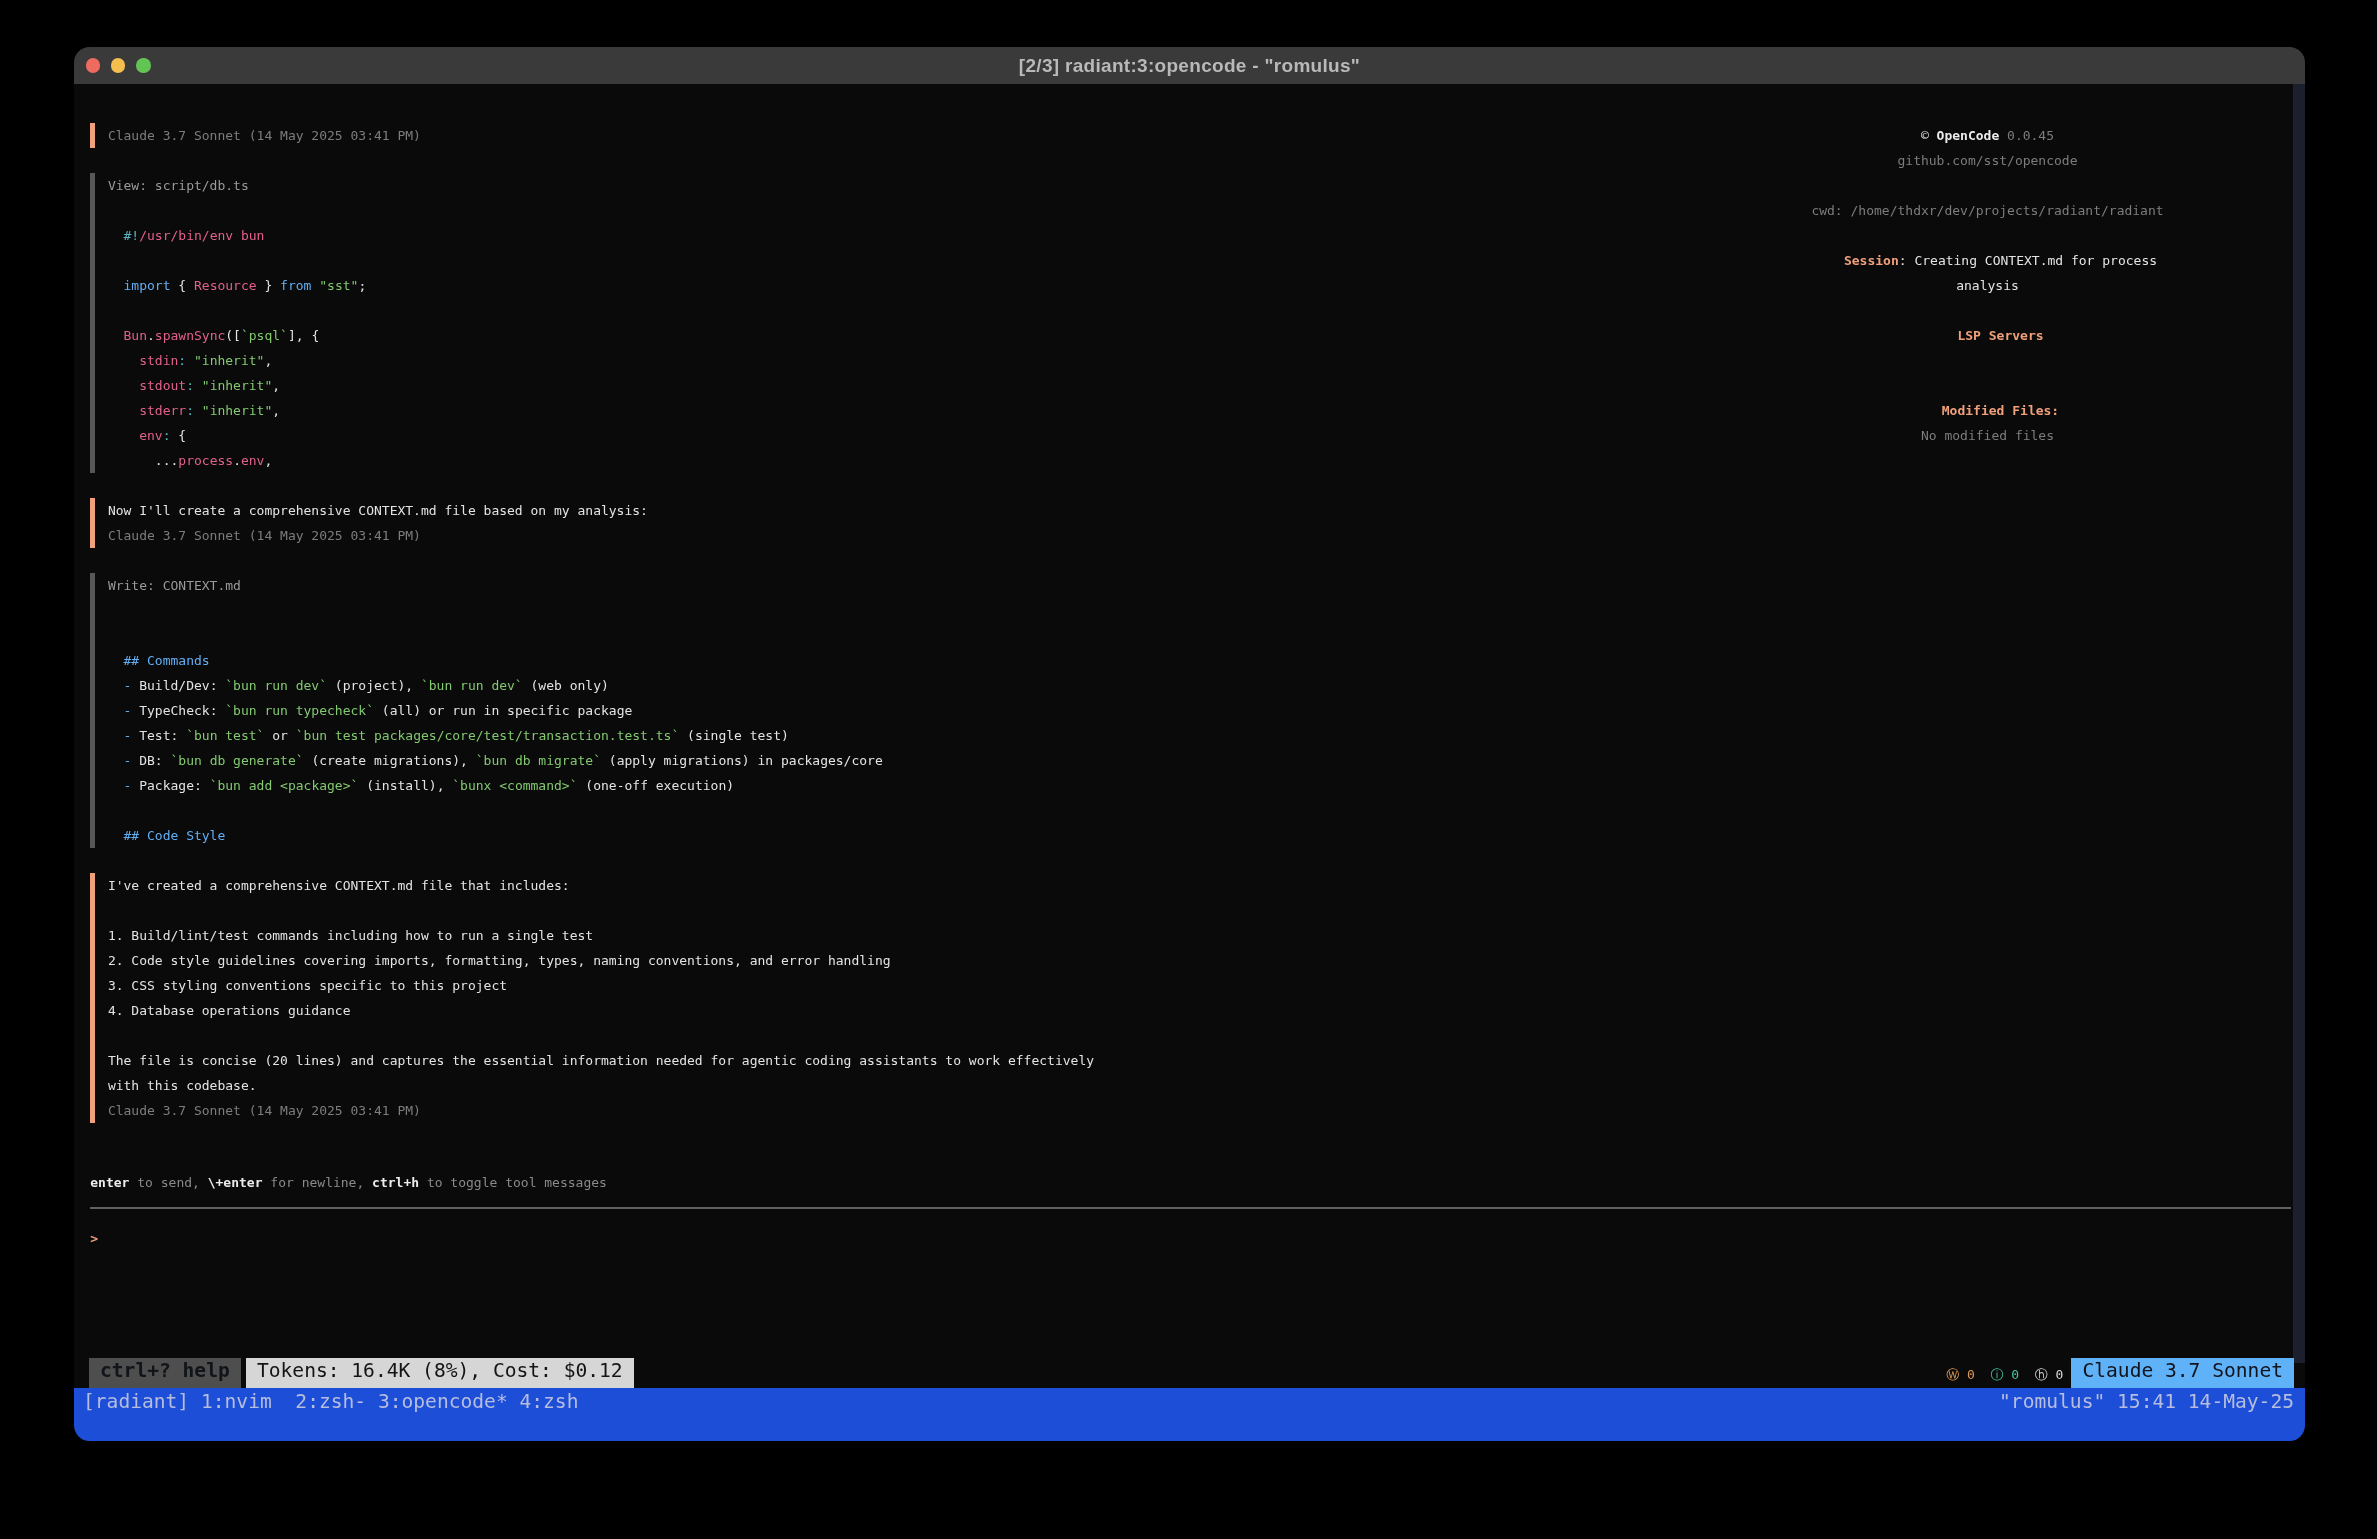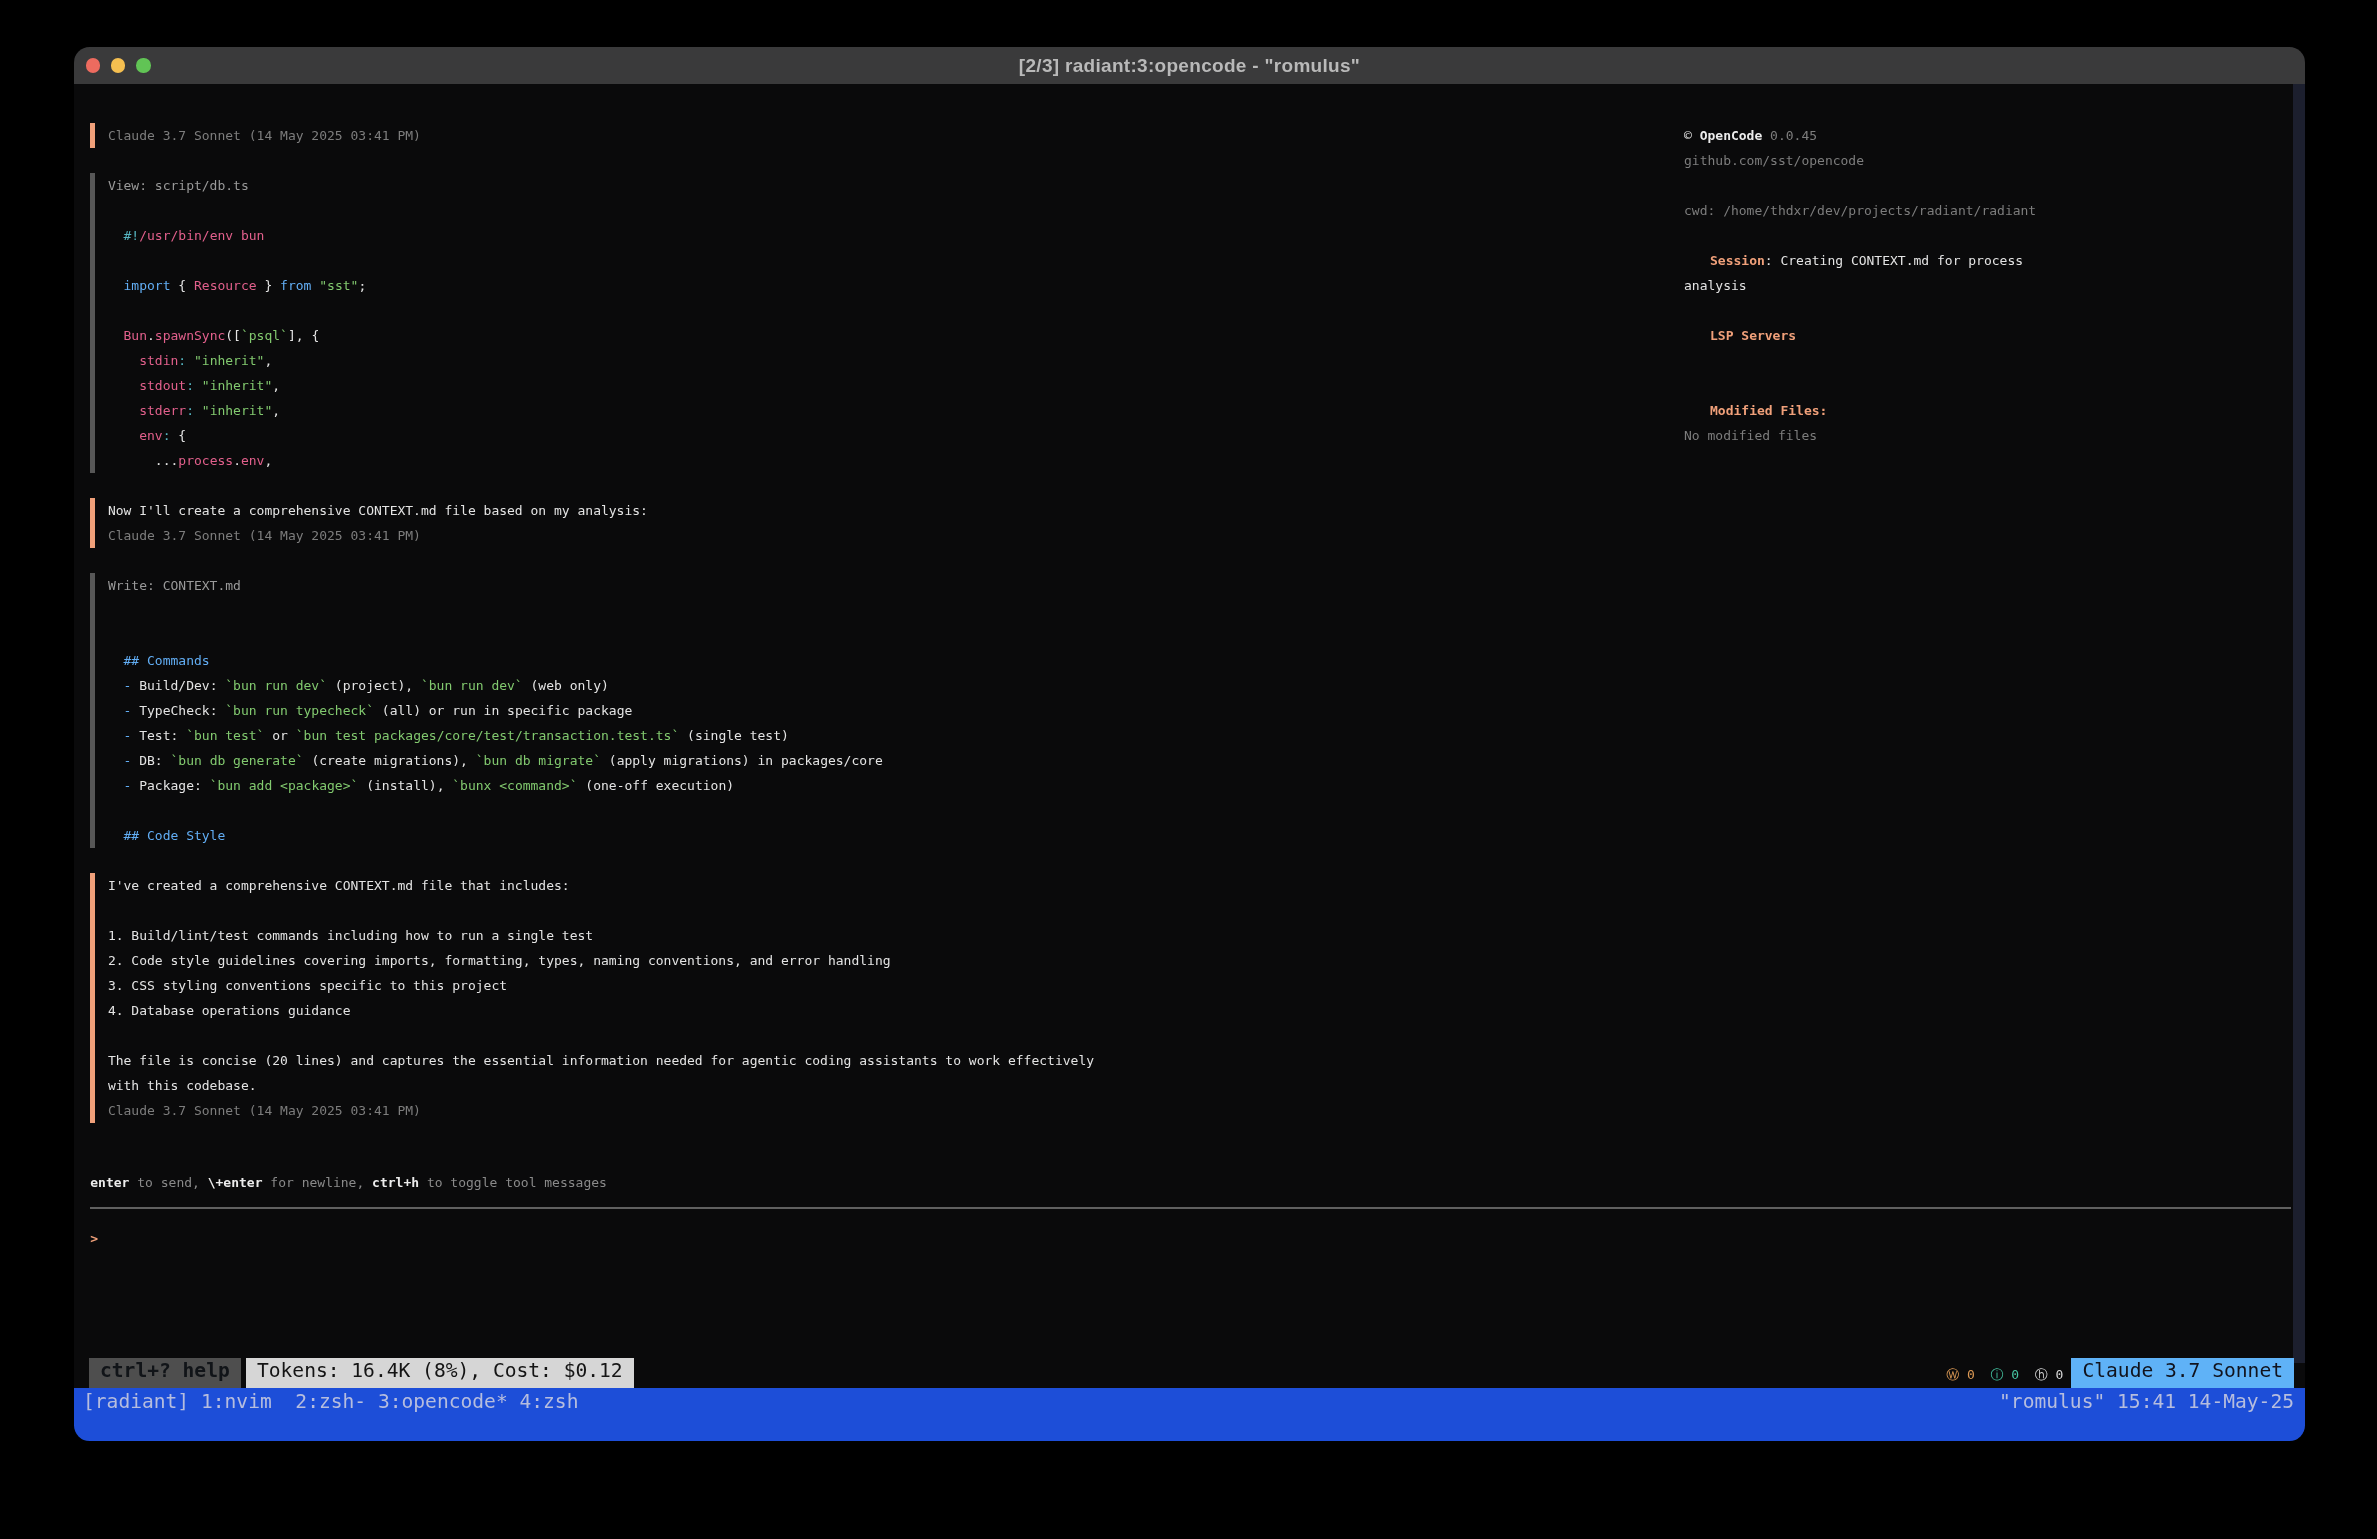--- a/index.html
+++ b/index.html
@@ -50,21 +50,21 @@
   .c-sorange{ color:#dd9a55; }
   .c-steal  { color:#45c5a2; }
   .c-swhite { color:#d6d6d6; }
   .c-plain  { color:#8a8a8a; }
   
   .hint { margin-top:47px; }
   .rule { margin-top:11.7px; height:2px; background:#606060; }
   .prompt-row { margin-top:17px; display:flex; }
   .input-area { flex:1; height:25px; }
   
-  .sidebar { position:absolute; left:1610px; top:76px; width:607px; }
+  .sidebar { position:absolute; left:1610px; top:76px; width:607px;text-align:center; }
   
   .statusbar {
     position:absolute; left:15px; top:1315px; width:2205px; height:25.4px;
     display:flex; justify-content:space-between; align-items:center;
   }
   .sb-left { display:flex; gap:5.2px; }
   .sb-right { display:flex; gap:8px; align-items:center; }
   .badge { height:34px; line-height:25.4px; padding:0 11px; font-size:19.6px; white-space:pre; }
   .badge-help  { background:#4e4e4e; color:#111418; font-weight:bold; }
   .badge-tokens{ background:#d6d6d6; color:#141414; }

